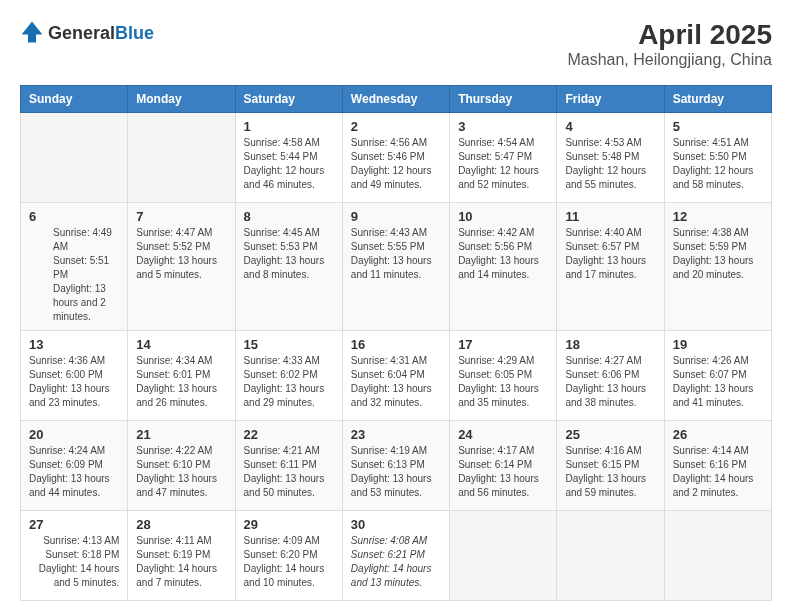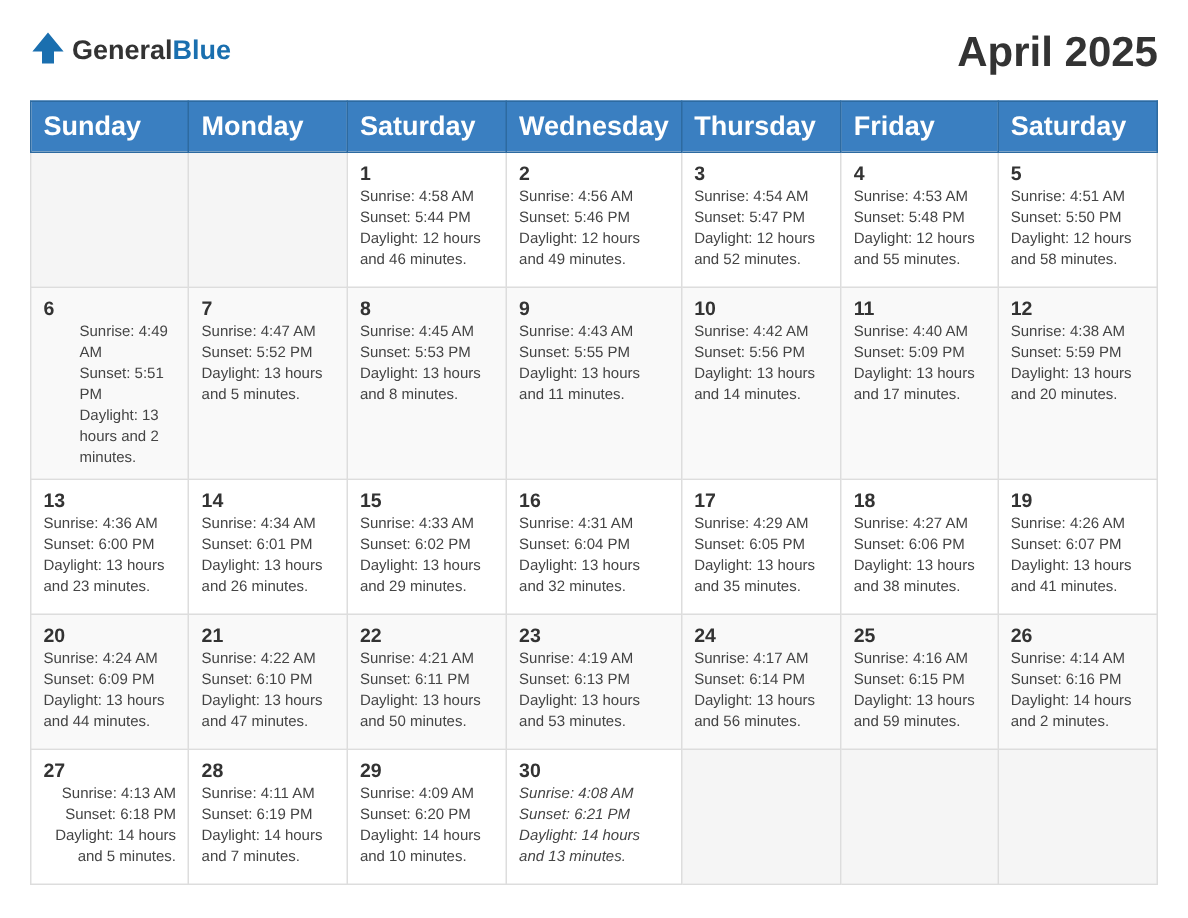--- a/index.html
+++ b/index.html
@@ -49,21 +49,21 @@
       color: #555;
     }
     .calendar {
       width: 100%;
       border-collapse: collapse;
       border: 1px solid #ccc;
     }
     .calendar th {
       background-color: #3a7fc1;
       color: #fff;
-      font-size: 18px;
+      font-size: 12px;
       font-weight: bold;
       padding: 6px 8px;
       text-align: left;
       border: 1px solid #2d6aa0;
     }
     .calendar td {
       width: 107px;
       vertical-align: top;
       padding: 6px 8px;
       border: 1px solid #ddd;
@@ -99,20 +99,21 @@
   <div class="logo">
     <svg class="logo-icon" viewBox="0 0 30 30" xmlns="http://www.w3.org/2000/svg">
       <polygon points="15,2 28,18 20,18 20,28 10,28 10,18 2,18" fill="#1a6faf"></polygon>
     </svg>
     <div>
       <span class="logo-text-general">General</span><span class="logo-text-blue">Blue</span>
     </div>
   </div>
   <div class="title-section">
     <div class="month-title">April 2025</div>
+    <div class="location-title">Mashan, Heilongjiang, China</div>
   </div>
 </div>
 
 <table class="calendar">
   <thead>
     <tr>
     <th>Sunday</th>
         <th>Monday</th>
         <th>Saturday</th>
         <th>Wednesday</th>
@@ -183,21 +184,21 @@
         </td>
         <td>
           <span class="day-number">10</span>
           <div class="day-info" style="white-space: pre-line;">Sunrise: 4:42 AM
 Sunset: 5:56 PM
 Daylight: 13 hours and 14 minutes.</div>
         </td>
         <td>
           <span class="day-number">11</span>
           <div class="day-info" style="white-space: pre-line;">Sunrise: 4:40 AM
-Sunset: 5:09 PM
+Sunset: 6:57 PM
 Daylight: 13 hours and 17 minutes.</div>
         </td>
         <td>
           <span class="day-number">12</span>
           <div class="day-info" style="white-space: pre-line;">Sunrise: 4:38 AM
 Sunset: 5:59 PM
 Daylight: 13 hours and 20 minutes.</div>
         </td>
       </tr>
       <tr>

